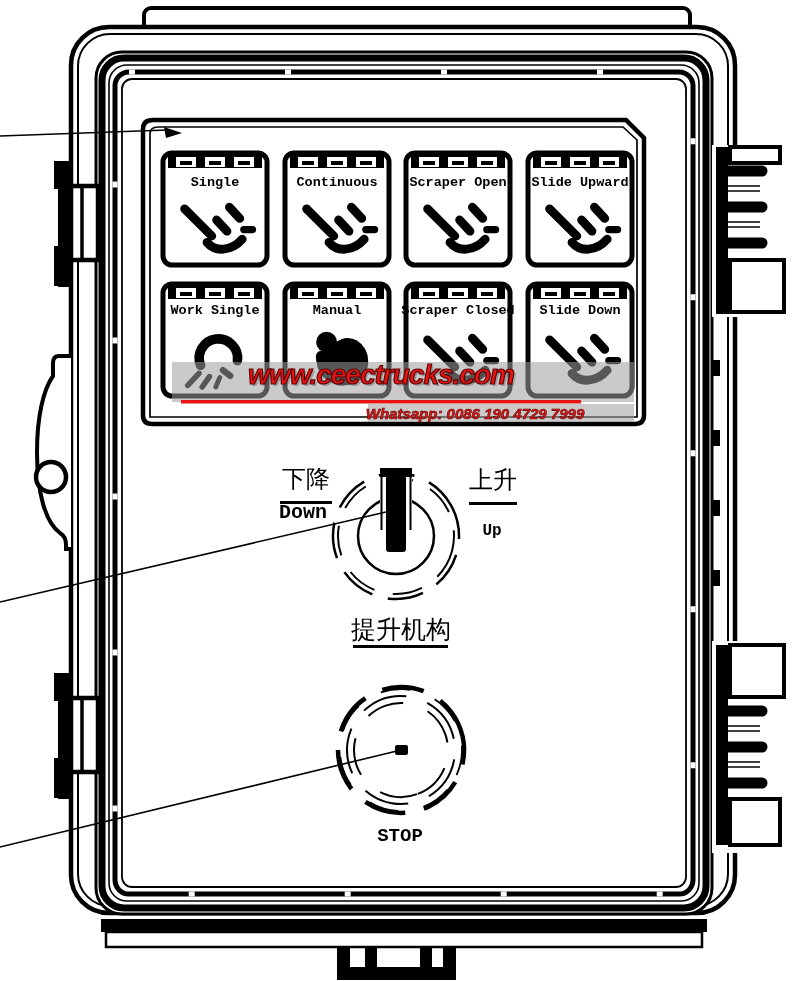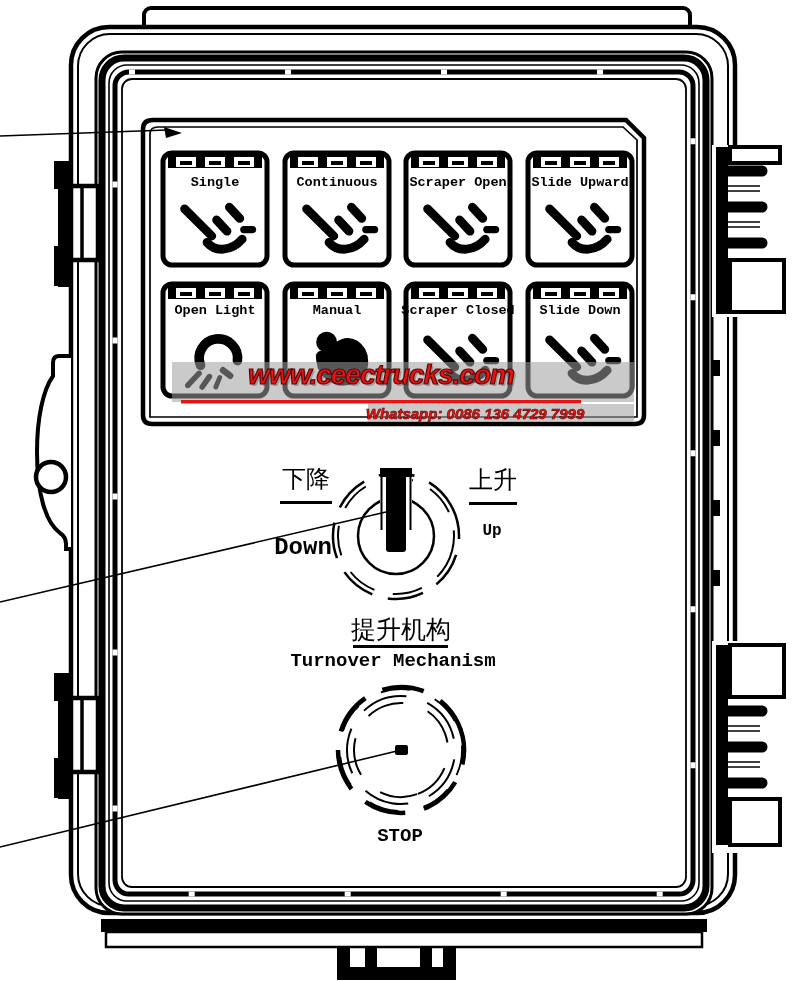--- a/index.html
+++ b/index.html
@@ -207,31 +207,30 @@
     <line x1="0" y1="602" x2="386" y2="512"></line>
     <line x1="0" y1="847" x2="397" y2="751"></line>
   </g>
   <polygon points="182,133 164,127 166,138" fill="#000"></polygon>
 </svg>
 
 <div class="txt mono lbl" style="left:215px;top:176px">Single</div>
 <div class="txt mono lbl" style="left:337px;top:176px">Continuous</div>
 <div class="txt mono lbl" style="left:458px;top:176px">Scraper Open</div>
 <div class="txt mono lbl" style="left:580px;top:176px">Slide Upward</div>
-<div class="txt mono lbl" style="left:215px;top:304px">Open Light</div>
+<div class="txt mono lbl" style="left:215px;top:304px">Work Single</div>
 <div class="txt mono lbl" style="left:337px;top:304px">Manual</div>
 <div class="txt mono lbl" style="left:458px;top:304px">Scraper Closed</div>
 <div class="txt mono lbl" style="left:580px;top:304px">Slide Down</div>
 
 <div class="txt wm-main" style="left:381px;top:361px">www.ceectrucks.com</div>
-<div class="txt wm-sub" style="left:475px;top:406px">Whatsapp: 0086 136 4729 7999</div>
+<div class="txt wm-sub" style="left:475px;top:406px">Whatsapp: 0086 190 4729 7999</div>
 
 <div class="txt cjk" style="left:306px;top:467px;font-size:24px">下降</div>
-<div class="txt mono" style="left:303px;top:536px;font-size:24px">Down</div>
+<div class="txt mono" style="left:303px;top:503px;font-size:20px">Down</div>
 <div class="txt cjk" style="left:493px;top:468px;font-size:24px">上升</div>
 <div class="txt mono" style="left:492px;top:523px;font-size:16px">Up</div>
 
 <div class="txt cjk" style="left:401px;top:617px;font-size:25px">提升机构</div>
-<div class="txt mono" style="left:393px;top:652px;font-size:19px">Turnover Mechanism</div>
 
 <div class="txt mono" style="left:400px;top:827px;font-size:19px">STOP</div>
 
 </div>
 
 </body></html>

